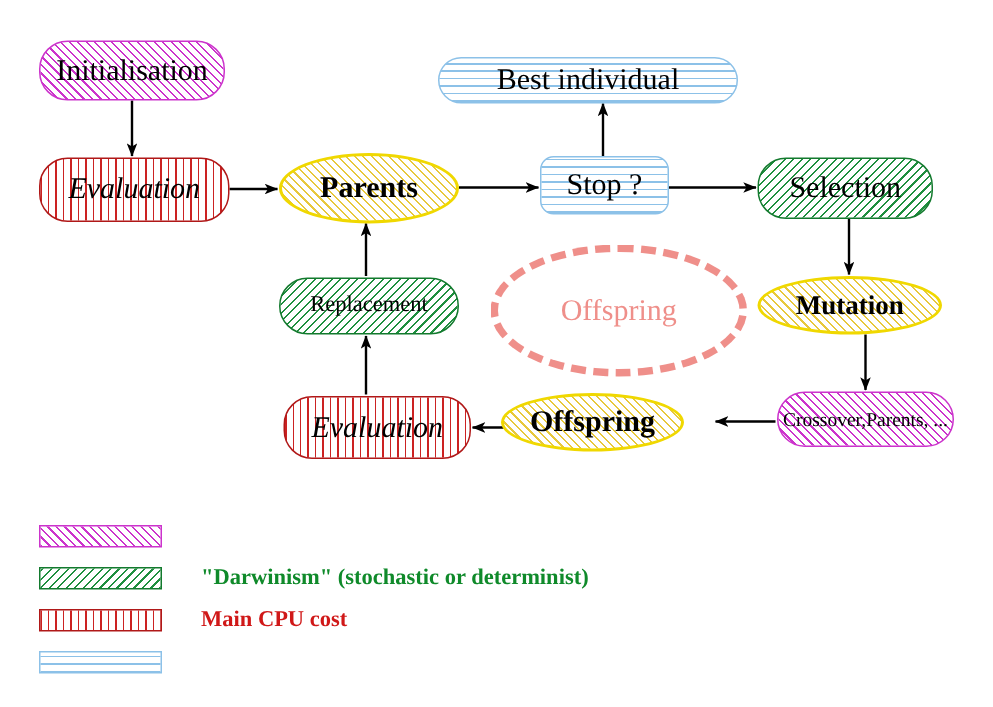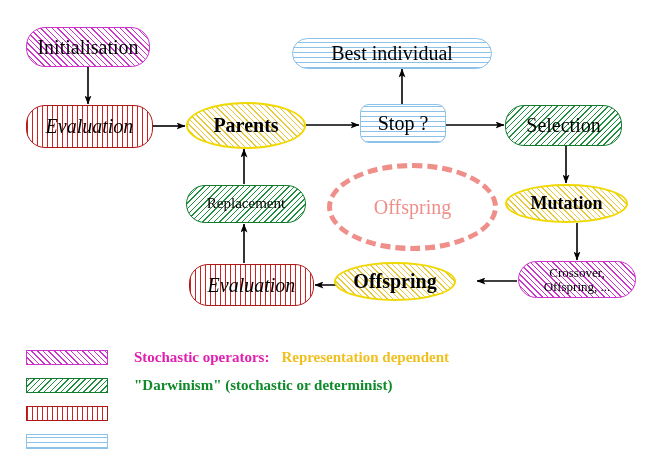--- a/index.html
+++ b/index.html
@@ -169,23 +169,23 @@
 </div>
 
 <div class="node fill-green t-big" id="n-selection" style="left:505px; top:105px; width:117px; height:41px;">
   <span>Selection</span>
 </div>
 
 <div class="node fill-yellow ellipse t-mid" id="n-genitors" style="left:505px; top:184px; width:123px; height:39px;">
   <span>Mutation</span>
 </div>
 
-<div class="node fill-magenta t-small" id="n-crossover" style="left:518px; top:261px; width:118px; height:37px; flex-direction:column;">
+<div class="node fill-magenta t-small" id="n-crossover" style="left:518px; top:261px; width:118px; height:37px; flex-direction:row;">
   <span>Crossover,</span>
-  <span>Offspring, ...</span>
+  <span>Parents, ...</span>
 </div>
 
 <div class="node fill-yellow ellipse t-big" id="n-offspring" style="left:334px; top:262px; width:122px; height:39px;">
   <span>Offspring</span>
 </div>
 
 <div class="node fill-red t-big" id="n-eval-bottom" style="left:189px; top:264px; width:125px; height:42px;">
   <span>Evaluation</span>
 </div>
 
@@ -194,31 +194,29 @@
 </div>
 
 <div id="generation-ellipse">
   <span>Offspring</span>
 </div>
 
 <div id="legend">
 
   <div class="legend-row" style="top:6px;">
     <span class="swatch fill-magenta"></span>
-    <span class="legend-label">
-      <span style="color:#e020b0;">Stochastic operators:</span><span class="part2" style="color:#f0c020;">Representation dependent</span>
-    </span>
   </div>
 
   <div class="legend-row" style="top:34px;">
     <span class="swatch fill-green"></span>
     <span class="legend-label" style="color:#0f8a2a;">"Darwinism" (stochastic or determinist)</span>
   </div>
 
   <div class="legend-row" style="top:62px;">
     <span class="swatch fill-red"></span>
+    <span class="legend-label" style="color:#d01818;">Main CPU cost</span>
   </div>
 
   <div class="legend-row" style="top:90px;">
     <span class="swatch fill-blue"></span>
   </div>
 
 </div>
 
 </body></html>

